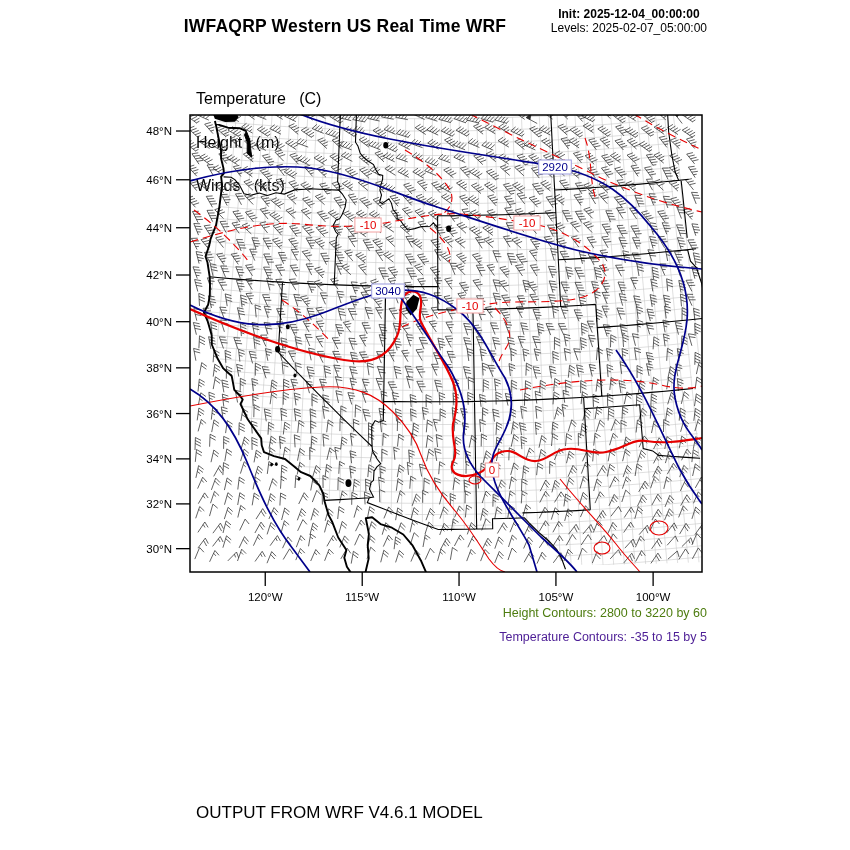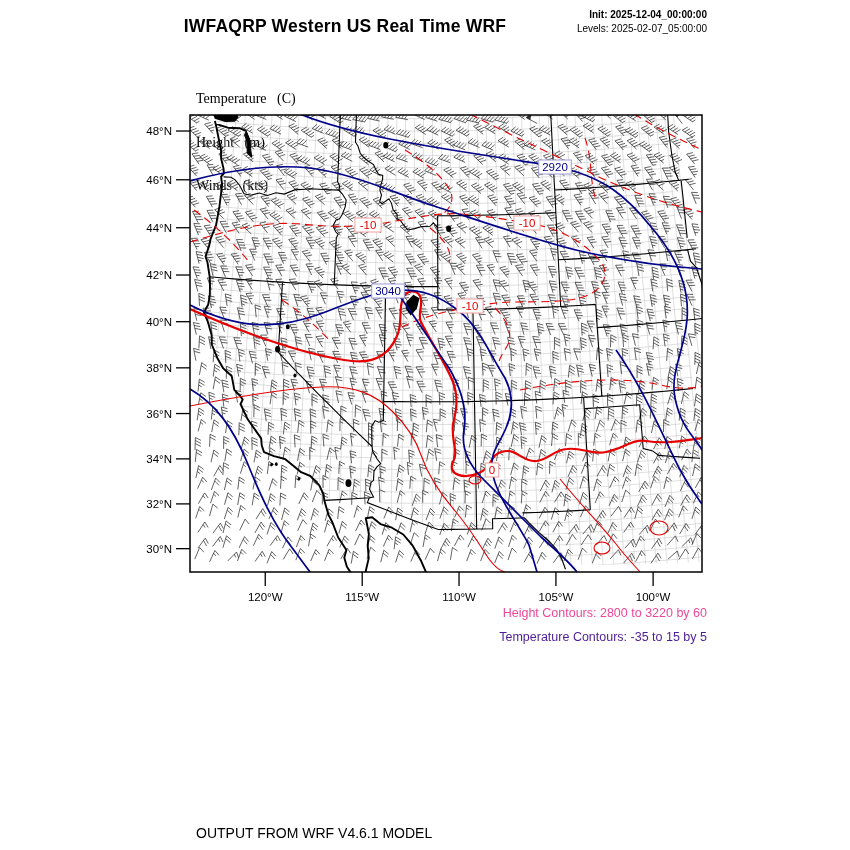--- a/index.html
+++ b/index.html
@@ -1,24 +1,24 @@
 <!DOCTYPE html>
 <html><head>
 <meta charset="utf-8">
 <style>
   html,body{margin:0;padding:0;width:850px;height:850px;background:#fff;overflow:hidden;
     font-family:"Liberation Sans",sans-serif;color:#000;}
   .page{position:relative;width:850px;height:850px;}
   .title{position:absolute;left:0;top:16px;width:690px;text-align:center;
     font-size:17.5px;font-weight:bold;letter-spacing:0.2px;}
-  .runtimes{position:absolute;right:143px;top:8px;text-align:right;font-size:10px;line-height:13.5px;}
+  .runtimes{position:absolute;right:143px;top:8px;text-align:center;font-size:12px;line-height:13.5px;}
   .runtimes .init{font-weight:bold;}
-  .vlegend{position:absolute;left:196px;top:63px;font-size:14px;line-height:14.5px;white-space:pre;font-family:Liberation Serif, serif;}
+  .vlegend{position:absolute;left:196px;top:63px;font-size:16px;line-height:14.5px;white-space:pre;}
   .clegend{position:absolute;right:143px;top:601px;text-align:right;font-size:12.5px;line-height:24px;}
-  .footer{position:absolute;left:196px;top:806px;font-size:14px;line-height:13.5px;margin-top:21px;}
+  .footer{position:absolute;left:196px;top:806px;font-size:17px;line-height:13.5px;}
   svg{position:absolute;left:0;top:0;}
   svg text{font-family:"Liberation Sans",sans-serif;}
 </style>
 </head>
 <body>
 
 <div class="page">
   <div class="title">IWFAQRP Western US Real Time WRF</div>
   <div class="runtimes">
     <div class="init"><span>Init:</span> <span>2025-12-04_00:00:00</span></div>
@@ -118,19 +118,19 @@
       <line x1="362.22591822177094" y1="572" x2="362.22591822177094" y2="586" stroke="#000" stroke-width="1.3"></line>
       <text x="362.22591822177094" y="601" text-anchor="middle" font-size="11.5px" fill="#000">115°W</text>
       <line x1="459.041315757896" y1="572" x2="459.041315757896" y2="586" stroke="#000" stroke-width="1.3"></line>
       <text x="459.041315757896" y="601" text-anchor="middle" font-size="11.5px" fill="#000">110°W</text>
       <line x1="555.9275505254528" y1="572" x2="555.9275505254528" y2="586" stroke="#000" stroke-width="1.3"></line>
       <text x="555.9275505254528" y="601" text-anchor="middle" font-size="11.5px" fill="#000">105°W</text>
       <line x1="653.1215466340736" y1="572" x2="653.1215466340736" y2="586" stroke="#000" stroke-width="1.3"></line>
       <text x="653.1215466340736" y="601" text-anchor="middle" font-size="11.5px" fill="#000">100°W</text>
     </svg>
   <div class="clegend">
-    <div style="color: #ec4899; margin-left: 33px;">Height Contours: 2800 to 3220 by 60</div>
+    <div style="color: #4d7c0f; margin-left: 33px;">Height Contours: 2800 to 3220 by 60</div>
     <div style="color: #4c1d95;">Temperature Contours: -35 to 15 by 5</div>
   </div>
   <div class="footer">
     <div>OUTPUT FROM WRF V4.6.1 MODEL</div>
   </div>
 </div>
 
 </body></html>

